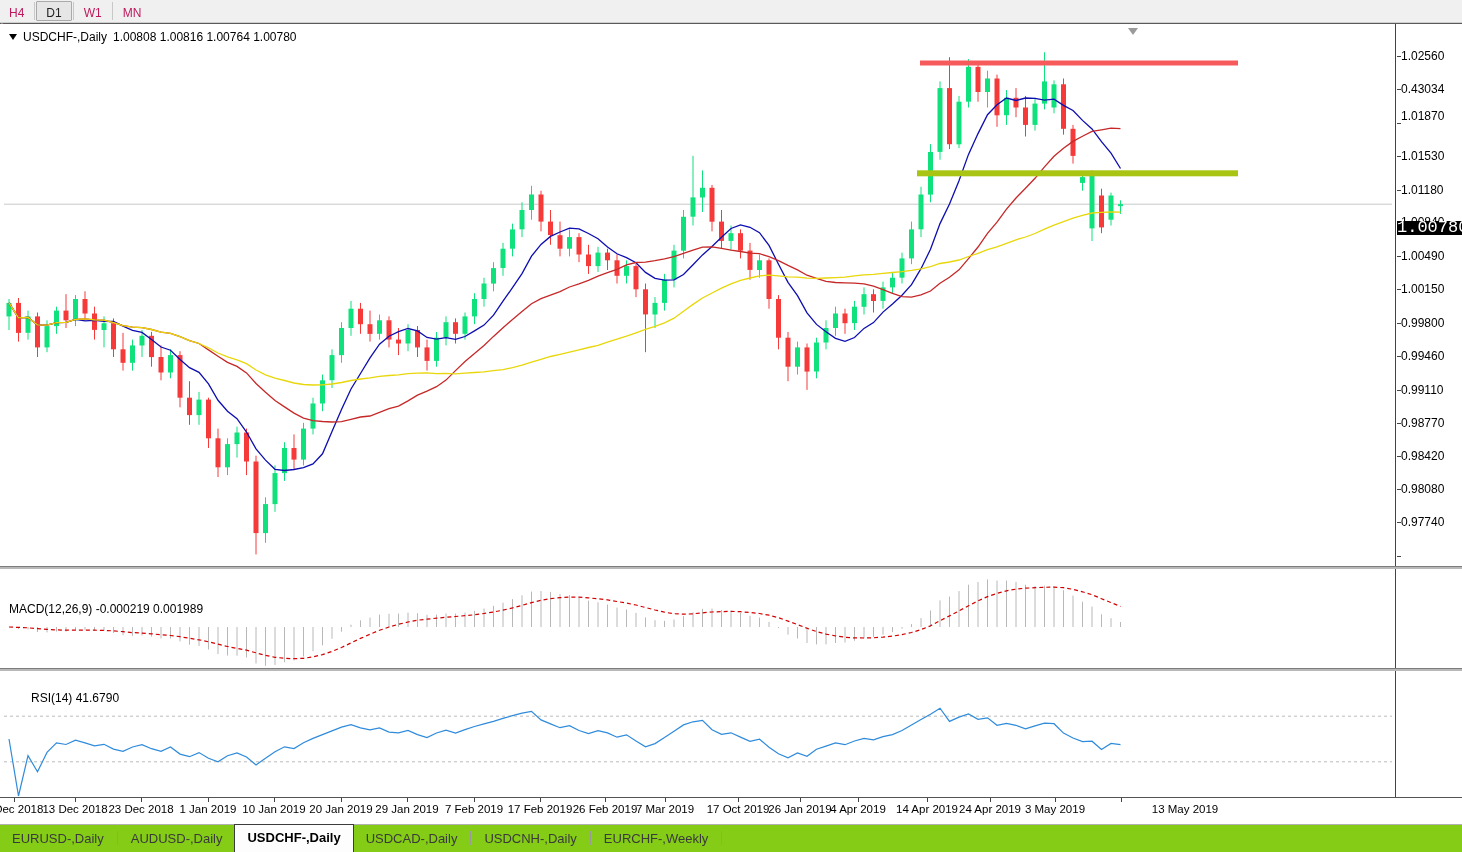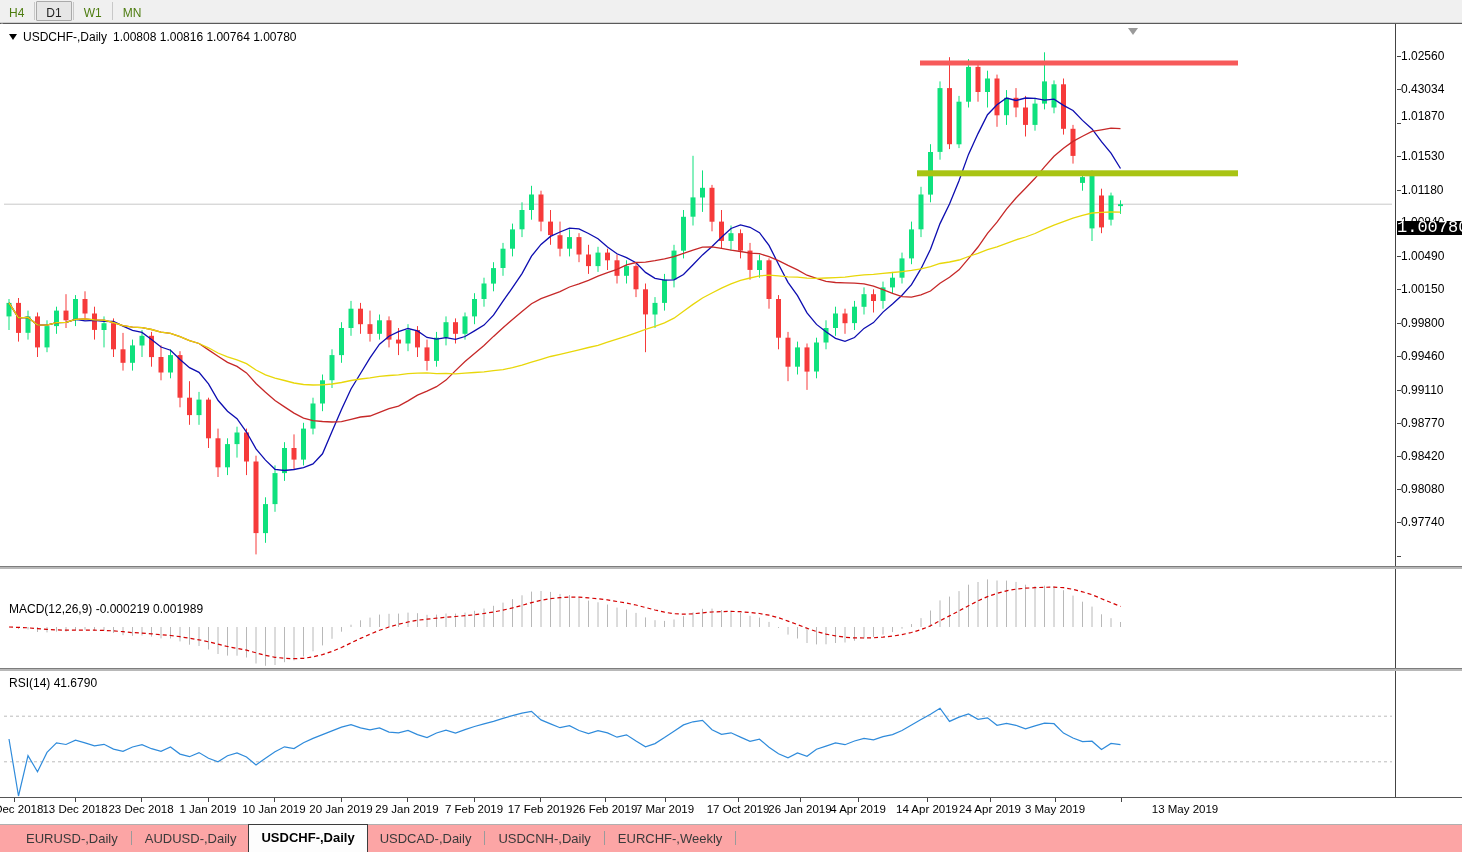--- a/index.html
+++ b/index.html
@@ -9,21 +9,21 @@
     position:relative;overflow:hidden;
     -webkit-font-smoothing:antialiased;
   }
   
   #toolbar{
     position:absolute;left:0;top:0;width:1462px;height:23px;
     background:#f0f0f0;display:flex;align-items:stretch;
     border-bottom:1px solid #cfcfcf;box-sizing:border-box;
   }
   .tfbtn{
-    padding:3px 9px 0 9px;font-size:12px;color:#4d7c0f;cursor:default;
+    padding:3px 9px 0 9px;font-size:12px;color:#be185d;cursor:default;
     display:flex;align-items:center;border-radius:7px;
   }
   .tfbtn.active{
     background:#e6e6e6;border:1px solid #aaa;border-radius:1px;
     margin:1px 0;color:#222;
   }
   .tfsep{border-left:1px solid #c8c8c8;margin:2px 1px;}
   
   #chartwin{position:absolute;left:0;top:23px;width:1462px;height:801px;background:#fff;}
   #win-topborder{position:absolute;left:0;top:0;width:1462px;height:1px;background:#5a5a5a;}
@@ -52,23 +52,23 @@
   #price-badge{
     position:absolute;left:1397px;width:65px;height:14px;background:#000;color:#fff;
     font-size:17px;line-height:14px;box-sizing:border-box;z-index:5;font-family:Liberation Mono, monospace;
   }
   
   #time-axis{position:absolute;left:0;top:774px;width:1462px;height:27px;background:#fff;border-top:1px solid #555;box-sizing:border-box;}
   .time-label{position:absolute;top:5px;width:100px;font-size:11.5px;color:#000;text-align:center;white-space:nowrap;}
   .time-tick{position:absolute;top:0;width:1px;height:4px;background:#444;}
   
   #tabbar{
-    position:absolute;left:0;top:824px;width:1462px;height:28px;background:#fca5a5;
+    position:absolute;left:0;top:824px;width:1462px;height:28px;background:#84cc16;
     border-top:1px solid #b0b0b0;box-sizing:border-box;
-    display:flex;align-items:flex-end;padding-left:14px;
+    display:flex;align-items:flex-end;
   }
   .tab{
     font-size:13px;color:#3a3a3a;padding:4px 12px 6px 12px;white-space:nowrap;cursor:default;
   }
   .tab.active{
     background:#fdfdfd;border:1px solid #3c3c3c;border-bottom:none;
     font-weight:bold;color:#000;padding:5px 12px 7px 12px;
   }
   .tabsep{border-left:1px solid #9a9a9a;height:14px;margin:0 1px 7px 1px;}
 </style>
@@ -507,21 +507,21 @@
   </div>
   <div class="pane-sep" style="top:645px;"></div>
 
   <div class="pane" id="pane-rsi" style="top:648px;height:126px;">
     <svg id="svg-rsi" width="1392" height="126">
         <line x1="0" y1="45.2" x2="1388" y2="45.2" stroke="#bbb" stroke-width="1" stroke-dasharray="3 3"></line>
         <line x1="0" y1="90.8" x2="1388" y2="90.8" stroke="#bbb" stroke-width="1" stroke-dasharray="3 3"></line>
         <polyline points="5.0,68.0 14.5,125.0 24.0,84.6 33.5,100.8 43.0,81.4 52.5,71.9 62.0,73.5 71.5,69.2 81.0,71.9 90.5,74.9 100.0,73.3 109.5,78.1 119.0,80.3 128.5,76.0 138.0,73.6 147.5,77.7 157.0,80.4 166.5,75.9 176.0,83.1 185.5,85.7 195.0,81.6 204.5,87.2 214.0,90.8 223.5,84.8 233.0,81.9 242.5,86.0 252.0,93.9 261.5,87.2 271.0,80.7 280.5,75.8 290.0,77.5 299.5,71.7 309.0,67.4 318.5,63.6 328.0,59.9 337.5,56.1 347.0,53.6 356.5,56.9 366.0,58.9 375.5,56.9 385.0,61.1 394.5,61.9 404.0,59.5 413.5,63.6 423.0,66.6 432.5,62.0 442.0,59.1 451.5,62.0 461.0,58.6 470.5,55.5 480.0,52.8 489.5,50.3 499.0,47.4 508.5,44.7 518.0,42.1 527.5,40.3 537.0,48.9 546.5,52.9 556.0,56.7 565.5,54.6 575.0,59.5 584.5,62.6 594.0,59.7 603.5,61.9 613.0,66.2 622.5,63.8 632.0,70.0 641.5,75.8 651.0,72.6 660.5,66.6 670.0,60.2 679.5,53.9 689.0,50.8 698.5,49.3 708.0,58.7 717.5,63.4 727.0,61.8 736.5,66.1 746.0,70.4 755.5,68.2 765.0,76.2 774.5,82.7 784.0,86.8 793.5,81.9 803.0,85.3 812.5,78.3 822.0,75.1 831.5,71.9 841.0,73.7 850.5,70.0 860.0,67.3 869.5,68.8 879.0,65.7 888.5,63.6 898.0,59.5 907.5,54.0 917.0,48.6 926.5,43.2 936.0,37.2 945.5,50.4 955.0,46.1 964.5,43.0 974.0,48.3 983.5,46.9 993.0,54.3 1002.5,52.3 1012.0,54.3 1021.5,57.8 1031.0,54.9 1040.5,52.1 1050.0,52.7 1059.5,62.1 1069.0,67.0 1078.5,70.6 1088.0,70.2 1097.5,78.4 1107.0,72.4 1116.5,73.7 " fill="none" stroke="#2f8bdb" stroke-width="1.2"></polyline>
         <line x1="1391.5" y1="0" x2="1391.5" y2="126" stroke="#444" stroke-width="1"></line>
       </svg>
-    <div class="pane-label" style="top:5px;">RSI(14) 41.6790</div>
+    <div class="pane-label" style="top:20px;margin-left:22px;">RSI(14) 41.6790</div>
 
   </div>
 
   <div id="time-axis">
       <div class="time-tick" style="left:14px"></div>
       <div class="time-label" style="left:-36px">4 Dec 2018</div>
       <div class="time-tick" style="left:75px"></div>
       <div class="time-label" style="left:25px">13 Dec 2018</div>
       <div class="time-tick" style="left:141px"></div>
       <div class="time-label" style="left:91px">23 Dec 2018</div>

